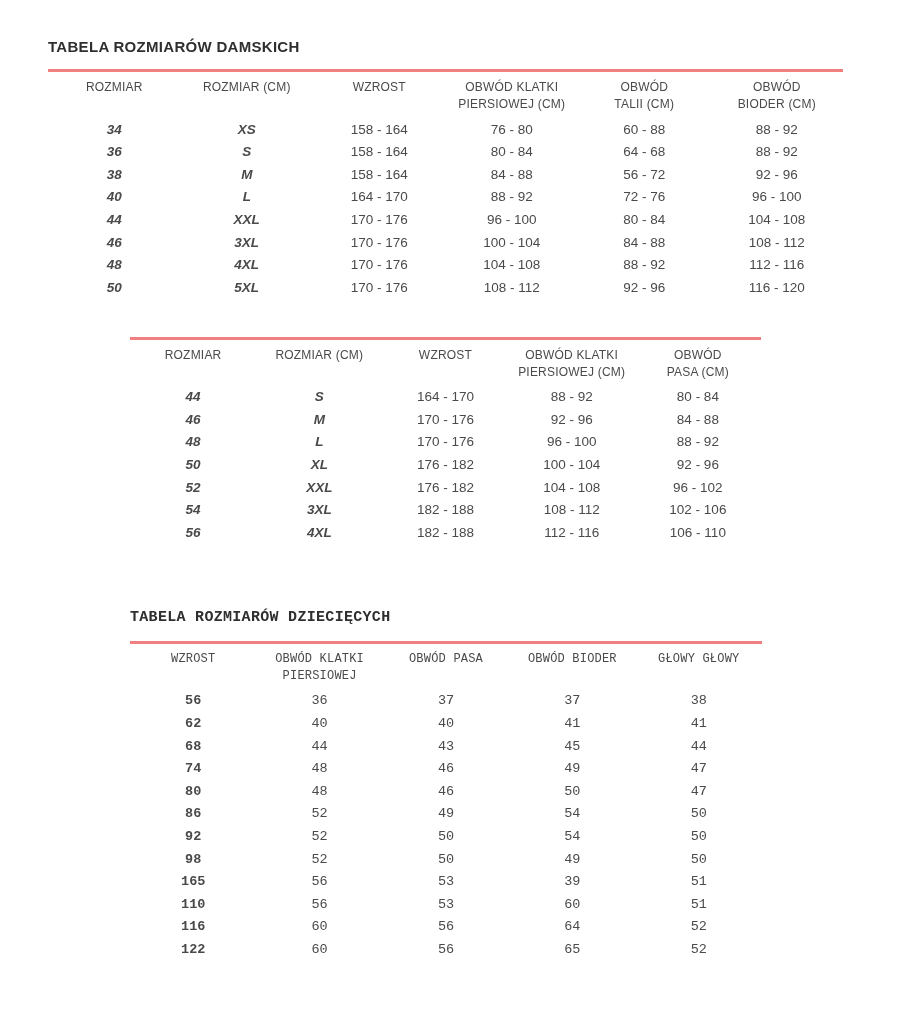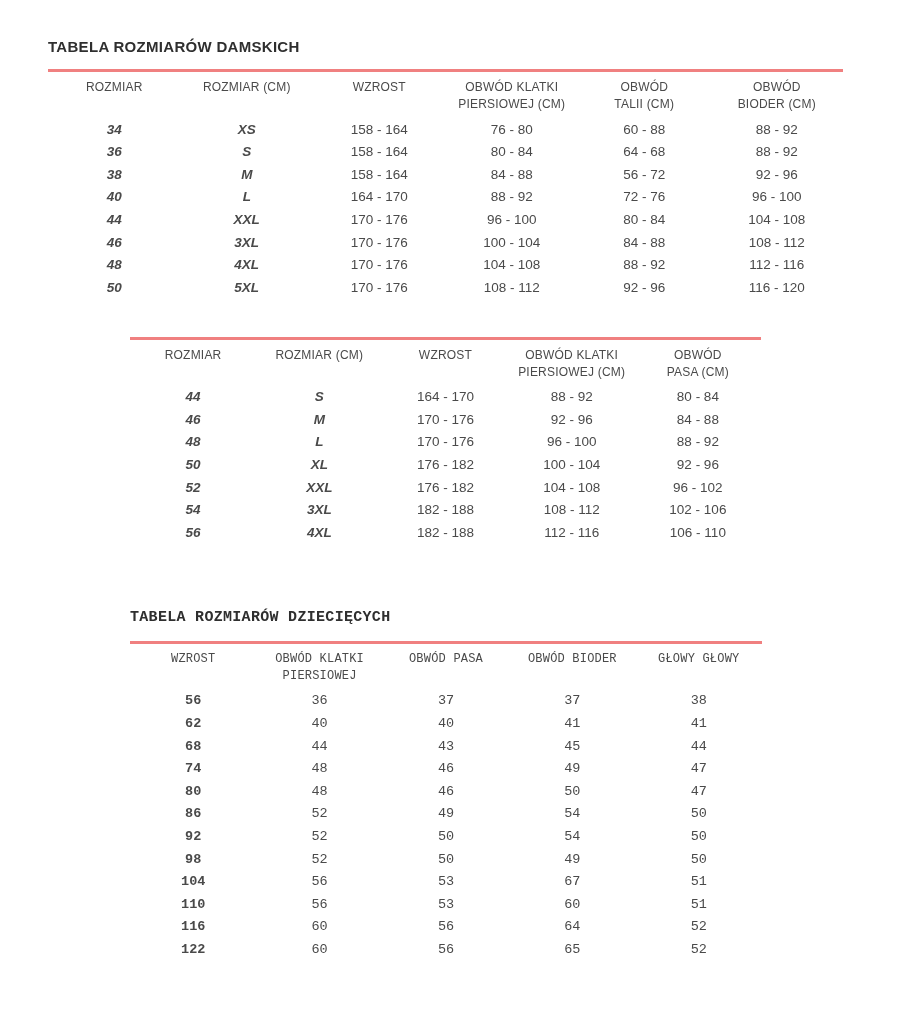--- a/index.html
+++ b/index.html
@@ -270,24 +270,24 @@
             <td>50</td>
           </tr>
           <tr>
             <td>98</td>
             <td>52</td>
             <td>50</td>
             <td>49</td>
             <td>50</td>
           </tr>
           <tr>
-            <td>104</td>
+            <td>165</td>
             <td>56</td>
             <td>53</td>
-            <td>67</td>
+            <td>39</td>
             <td>51</td>
           </tr>
           <tr>
             <td>110</td>
             <td>56</td>
             <td>53</td>
             <td>60</td>
             <td>51</td>
           </tr>
           <tr>

